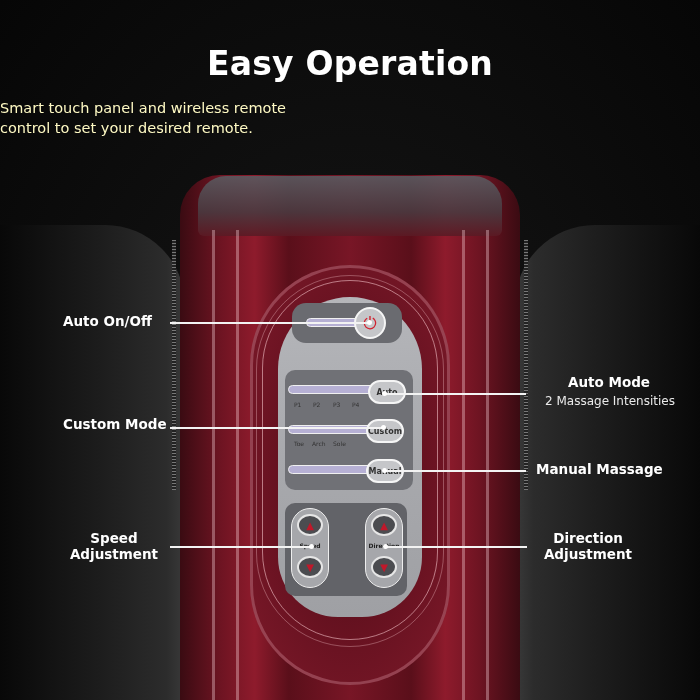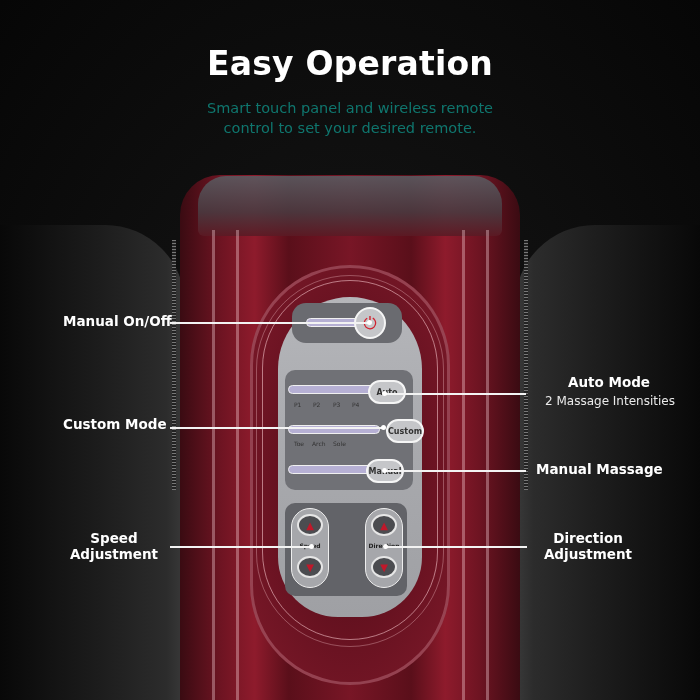--- a/index.html
+++ b/index.html
@@ -4,22 +4,22 @@
 <style>
   * { box-sizing: border-box; margin: 0; padding: 0; }
   html, body { width: 700px; height: 700px; background: #0b0b0b; overflow: hidden; }
   body { position: relative; font-family: "DejaVu Sans", "Liberation Sans", sans-serif; color: #fff; }
 
   .bg { position: absolute; inset: 0;
     background: radial-gradient(ellipse at 50% 70%, #1c1a1a 0%, #101010 45%, #060606 100%); }
 
   .title { position: absolute; top: 44px; left: 0; width: 700px; text-align: center;
     font-size: 33px; font-weight: bold; letter-spacing: 0.2px; }
-  .subtitle { position: absolute; top: 98px; left: 0; width: 700px; text-align: center;
-    font-size: 14.5px; line-height: 20px; color: #0f766e; }
+  .subtitle { position: absolute; top: 98px; left: 0; width: 700px; 
+    font-size: 14.5px; line-height: 20px; color: #fef9c3; }
 
   
   .pad { position: absolute; top: 225px; width: 200px; height: 480px; border-radius: 60px 60px 0 0;
     background: linear-gradient(90deg, #0e0e0e, #2b2b2b 60%, #1a1a1a); }
   .pad.left { left: 0; border-radius: 0 80px 0 0;
     background: linear-gradient(90deg, #080808 0%, #1d1d1d 55%, #2c2c2c 90%, #3a3a3a 100%); width: 185px; }
   .pad.right { right: 0; border-radius: 80px 0 0 0;
     background: linear-gradient(270deg, #080808 0%, #1d1d1d 55%, #2c2c2c 90%, #3a3a3a 100%); width: 185px; }
   .zip { position: absolute; top: 240px; width: 4px; height: 250px;
     background: repeating-linear-gradient(0deg, #777 0 1px, #222 1px 3px); }
@@ -105,21 +105,21 @@
 <div class="bar" style="left:288px;top:385px;width:92px;"></div>
 <div class="btn mode-btn" style="position:absolute;left:368px;top:380px;">
   <span>Auto</span>
 </div>
 <div class="mini" style="left:294px;top:401px">P1</div>
 <div class="mini" style="left:313px;top:401px">P2</div>
 <div class="mini" style="left:333px;top:401px">P3</div>
 <div class="mini" style="left:352px;top:401px">P4</div>
 
 <div class="bar" style="left:288px;top:425px;width:92px;"></div>
-<div class="btn mode-btn" style="position:absolute;left:386px;top:419px;">
+<div class="btn mode-btn" style="position:absolute;left:366px;top:419px;">
   <span>Custom</span>
 </div>
 <div class="mini" style="left:294px;top:440px">Toe</div>
 <div class="mini" style="left:312px;top:440px">Arch</div>
 <div class="mini" style="left:333px;top:440px">Sole</div>
 
 <div class="bar" style="left:288px;top:465px;width:92px;"></div>
 <div class="btn mode-btn" style="position:absolute;left:366px;top:459px;">
   <span>Manual</span>
 </div>
@@ -150,21 +150,21 @@
 <div class="line" style="left:170px;top:546px;width:142px"></div>
 <div class="dot" style="left:309px;top:544px"></div>
 
 <div class="line" style="left:384px;top:393px;width:142px"></div>
 <div class="dot" style="left:382px;top:391px"></div>
 <div class="line" style="left:384px;top:470px;width:142px"></div>
 <div class="dot" style="left:382px;top:468px"></div>
 <div class="line" style="left:385px;top:546px;width:142px"></div>
 <div class="dot" style="left:383px;top:544px"></div>
 
-<div class="lbl" style="left:63px;top:313px">Manual On/Off</div>
+<div class="lbl" style="left:63px;top:313px">Auto On/Off</div>
 <div class="lbl" style="left:63px;top:416px">Custom Mode</div>
 <div class="lbl center" style="left:62px;top:530px;width:104px">
   <div>Speed</div>
   <div>Adjustment</div>
 </div>
 
 <div class="lbl" style="left:568px;top:374px">Auto Mode</div>
 <div class="lbl-sub" style="left:545px;top:394px">2 Massage Intensities</div>
 <div class="lbl" style="left:536px;top:461px">Manual Massage</div>
 <div class="lbl center" style="left:536px;top:530px;width:104px">

